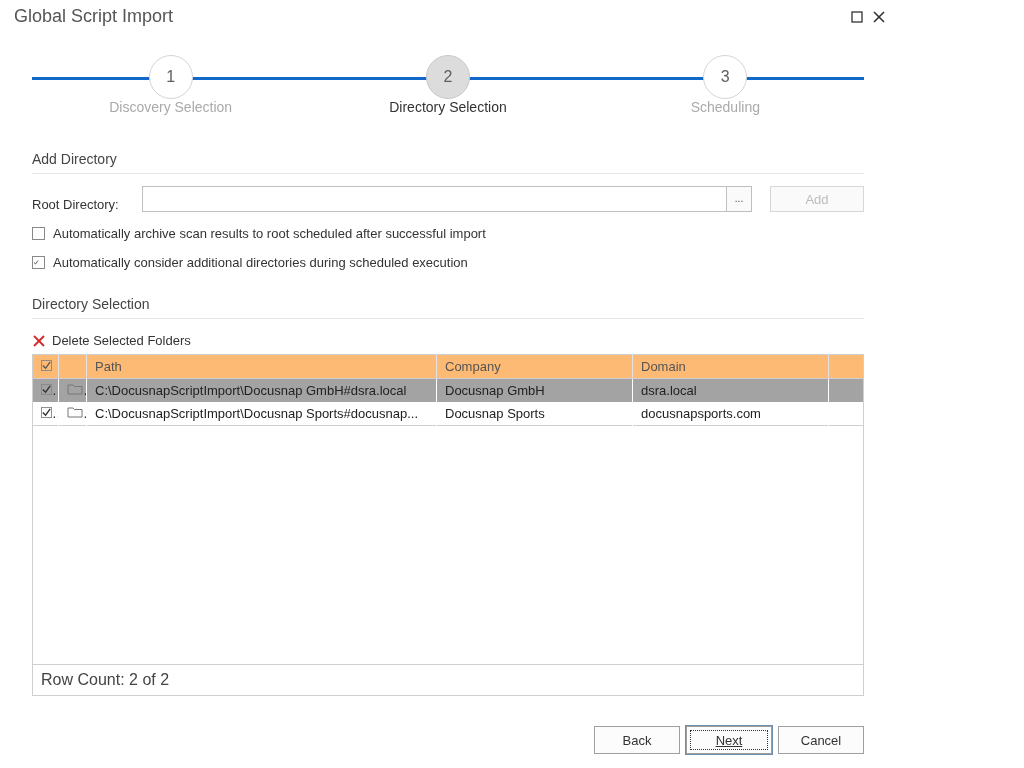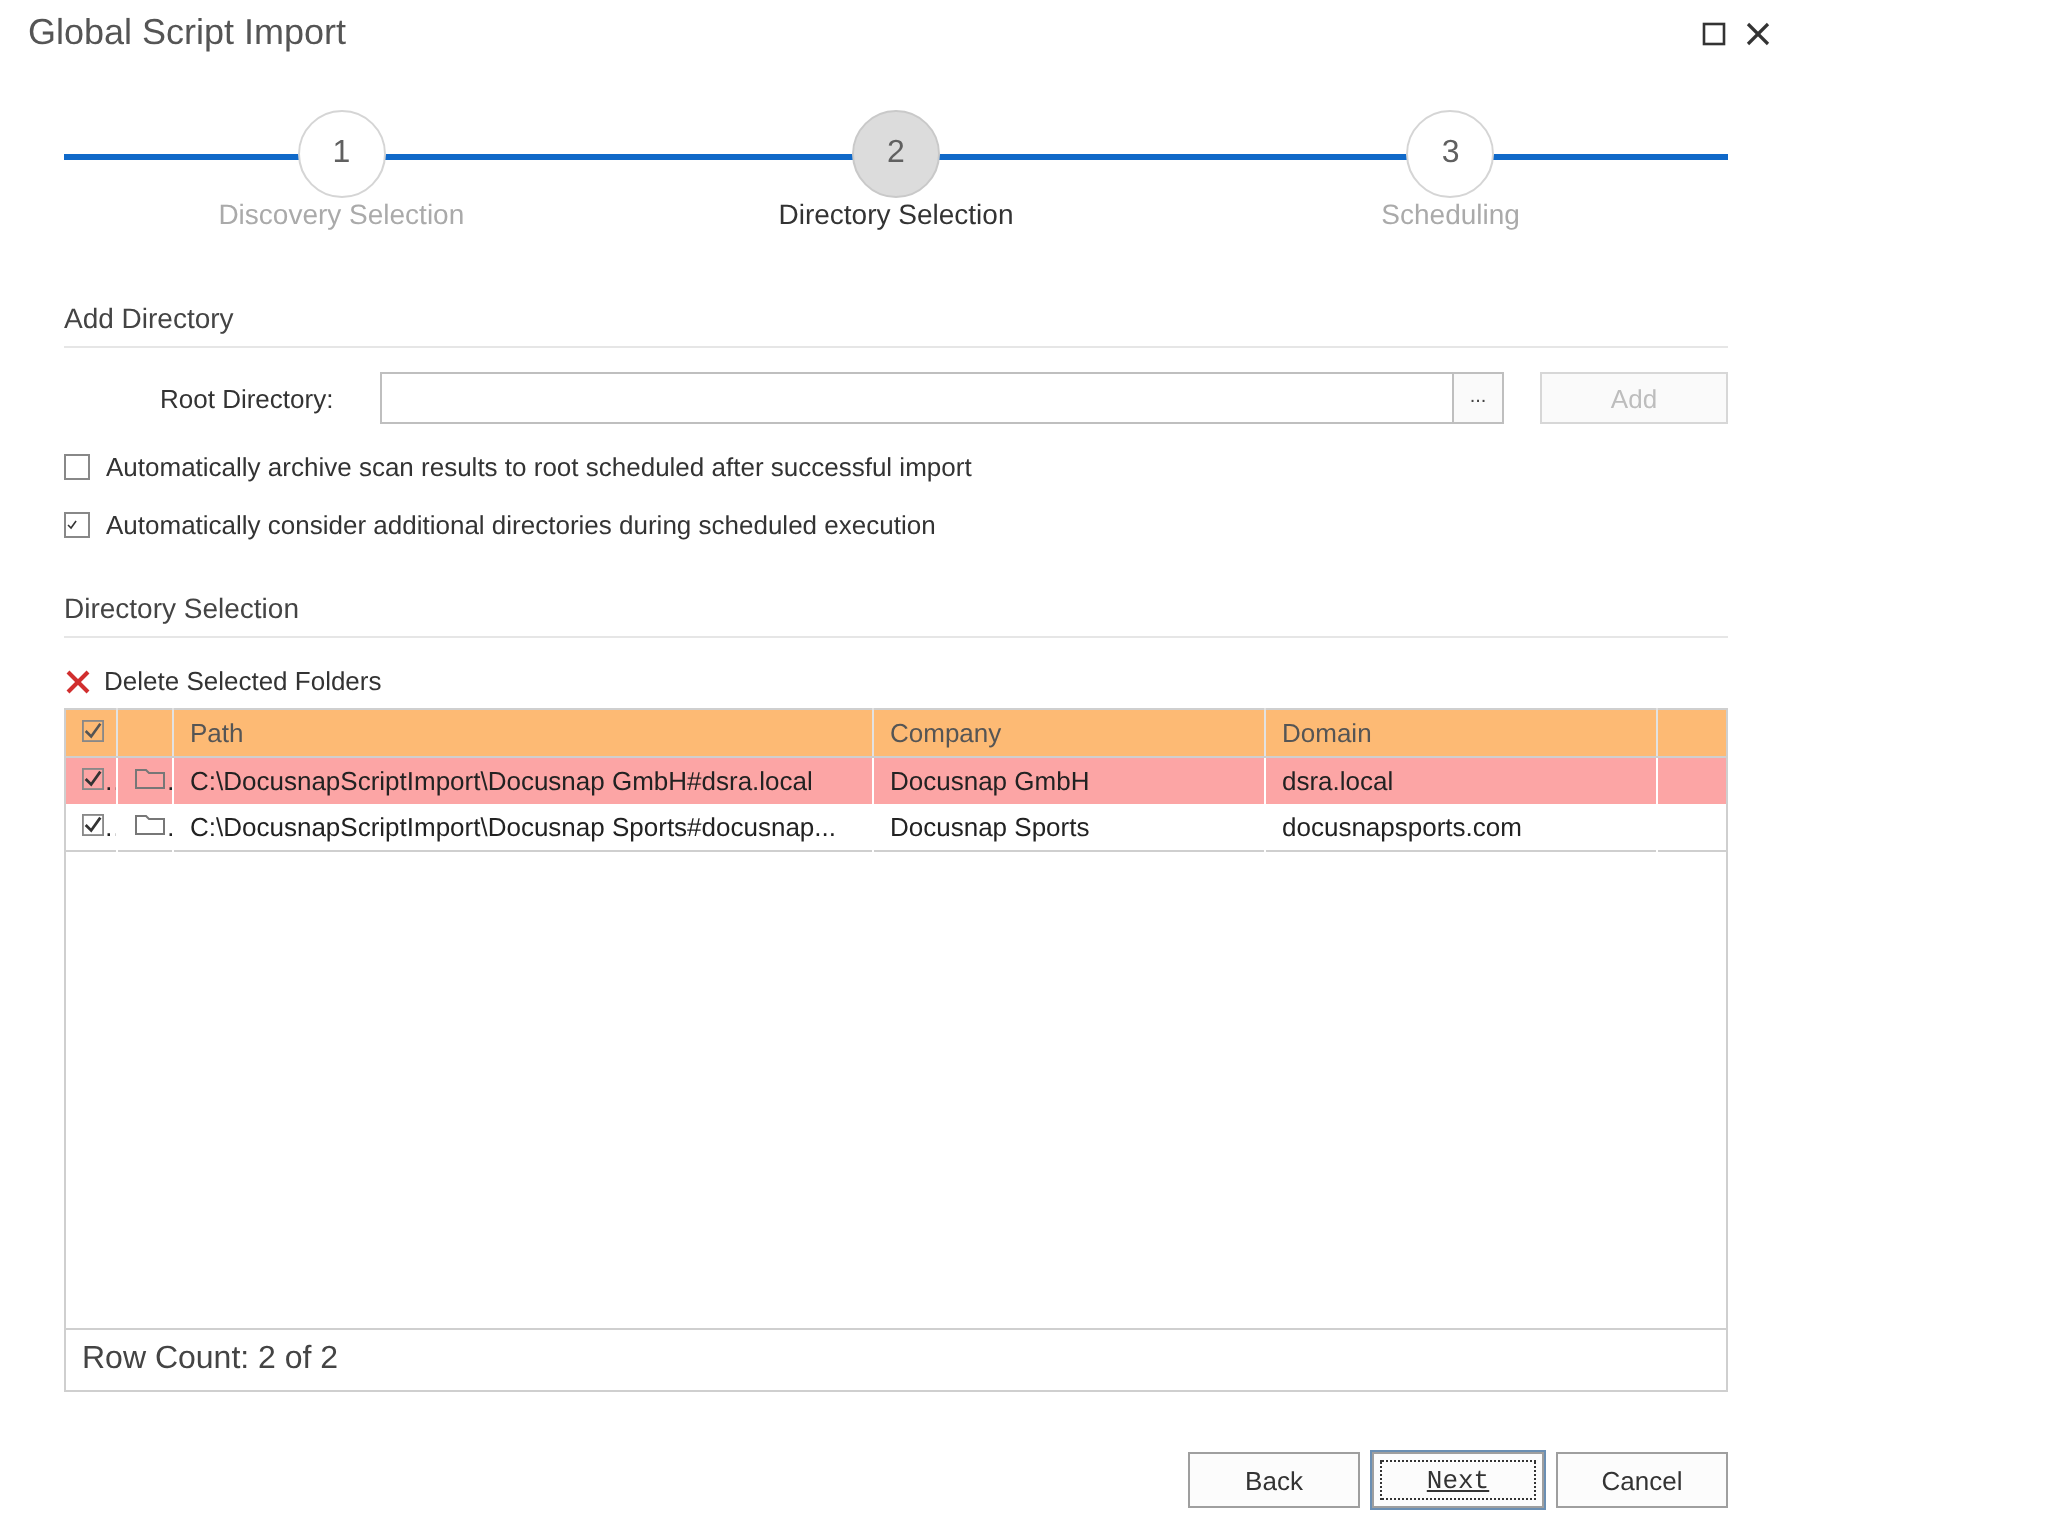--- a/index.html
+++ b/index.html
@@ -18,55 +18,55 @@
   .steps { position:absolute; top:0; left:0; right:0; display:flex; }
   .step-node { flex:1; display:flex; flex-direction:column; align-items:center; }
   .step-circle { width:44px; height:44px; border-radius:50%; display:flex; align-items:center; justify-content:center; font-size:16px; border:1px solid #d5d5d5; background:#fff; z-index:2; }
   .step-circle.active { background:#dcdcdc; border-color:#c9c9c9; }
   .step-circle span { color:#606060; }
   .step-label { font-size:14px; color:#aaa; }
   .step-label.active { color:#333; }
 
   .section-head { font-size:14px; color:#444; margin-top:16px; padding-bottom:6px; border-bottom:1px solid #e6e6e6; }
 
-  .form-row { display:flex; align-items:center; margin-top:12px;margin-left:48px; }
+  .form-row { display:flex; align-items:flex-end; margin-top:12px; }
   .form-label { font-size:13px; color:#333; width:110px; }
   .path-input-wrap { flex:1; display:flex; align-items:stretch; }
   .path-input { flex:1; height:26px; border:1px solid #bfbfbf; border-right:none; font-size:13px; padding:0 6px; background:#fff; }
   .browse-btn { width:26px; border:1px solid #bfbfbf; background:#fafafa; display:flex; align-items:center; justify-content:center; font-size:10px; cursor:pointer; line-height:1; color:#444; }
   .add-btn { width:94px; height:26px; margin-left:18px; border:1px solid #d7d7d7; background:#fafafa; font-size:13px; color:#bdbdbd; }
 
   .check-row { display:flex; align-items:center; margin-top:14px; }
   .chk { width:13px; height:13px; border:1px solid #888; margin-right:8px; display:flex; align-items:center; justify-content:center; cursor:pointer; }
   .chk.checked::after { content:""; width:9px; height:9px; background: no-repeat center/contain; }
   .chk.checked svg { display:block; }
   .chk svg { display:none; }
   .check-row label { font-size:13px; color:#333; }
 
   .delete-action { display:flex; align-items:flex-end; margin-top:14px; margin-bottom:6px; cursor:pointer; }
   .delete-action svg { margin-right:6px; }
   .delete-action span { font-size:13px; color:#333; }
 
   table.grid { width:100%; border-collapse:collapse; border:1px solid #cfcfcf; table-layout:fixed; }
   table.grid th { text-align:left; font-weight:400; font-size:13px; color:#555; padding:4px 8px; border-right:1px solid #e2e2e2; border-bottom:1px solid #cfcfcf; background:#fdba74; }
   table.grid td { font-size:13px; color:#222; padding:4px 8px; border-right:1px solid transparent; white-space:nowrap; overflow:hidden; text-overflow:ellipsis; }
-  table.grid tr.selected td { background:#fca5a5; }
+  table.grid tr.selected td { background:#a3a3a3; }
   table.grid .cell-chk { width:26px; text-align:center; }
   table.grid .icon-cell { width:28px; text-align:center; }
   table.grid th.sel-h { width:26px; }
   table.grid .filler { border-right:none; }
 
   .grid-wrap { border-left:1px solid #cfcfcf; border-right:1px solid #cfcfcf; border-bottom:1px solid #cfcfcf; flex:1; min-height:0; overflow:auto; background:#fff; }
 
   .grid-footer { font-size:16px; color:#444; padding:6px 8px; border:1px solid #cfcfcf; border-top:none; }
 
   .dialog-buttons { display:flex; justify-content:flex-end; gap:6px; padding:14px 32px 14px 0; }
   .dlg-btn { width:86px; height:28px; border:1px solid #9f9f9f; background:#fcfcfc; font-size:13px; color:#333; cursor:pointer; }
   .dlg-btn.focus { outline:1px dotted #333; outline-offset:-5px; box-shadow:0 0 0 1px #6b8fb3; }
-  .dlg-btn .u { text-decoration:underline;font-family:Liberation Mono, monospace; }
+  .dlg-btn .u { text-decoration:underline; }
 
   .folder-ico { display:inline-block; stroke:#777; fill:none; }
 </style>
 </head>
 <body>
 
 <div class="window">
 
   <div class="titlebar">
     <div class="title">Global Script Import</div>

